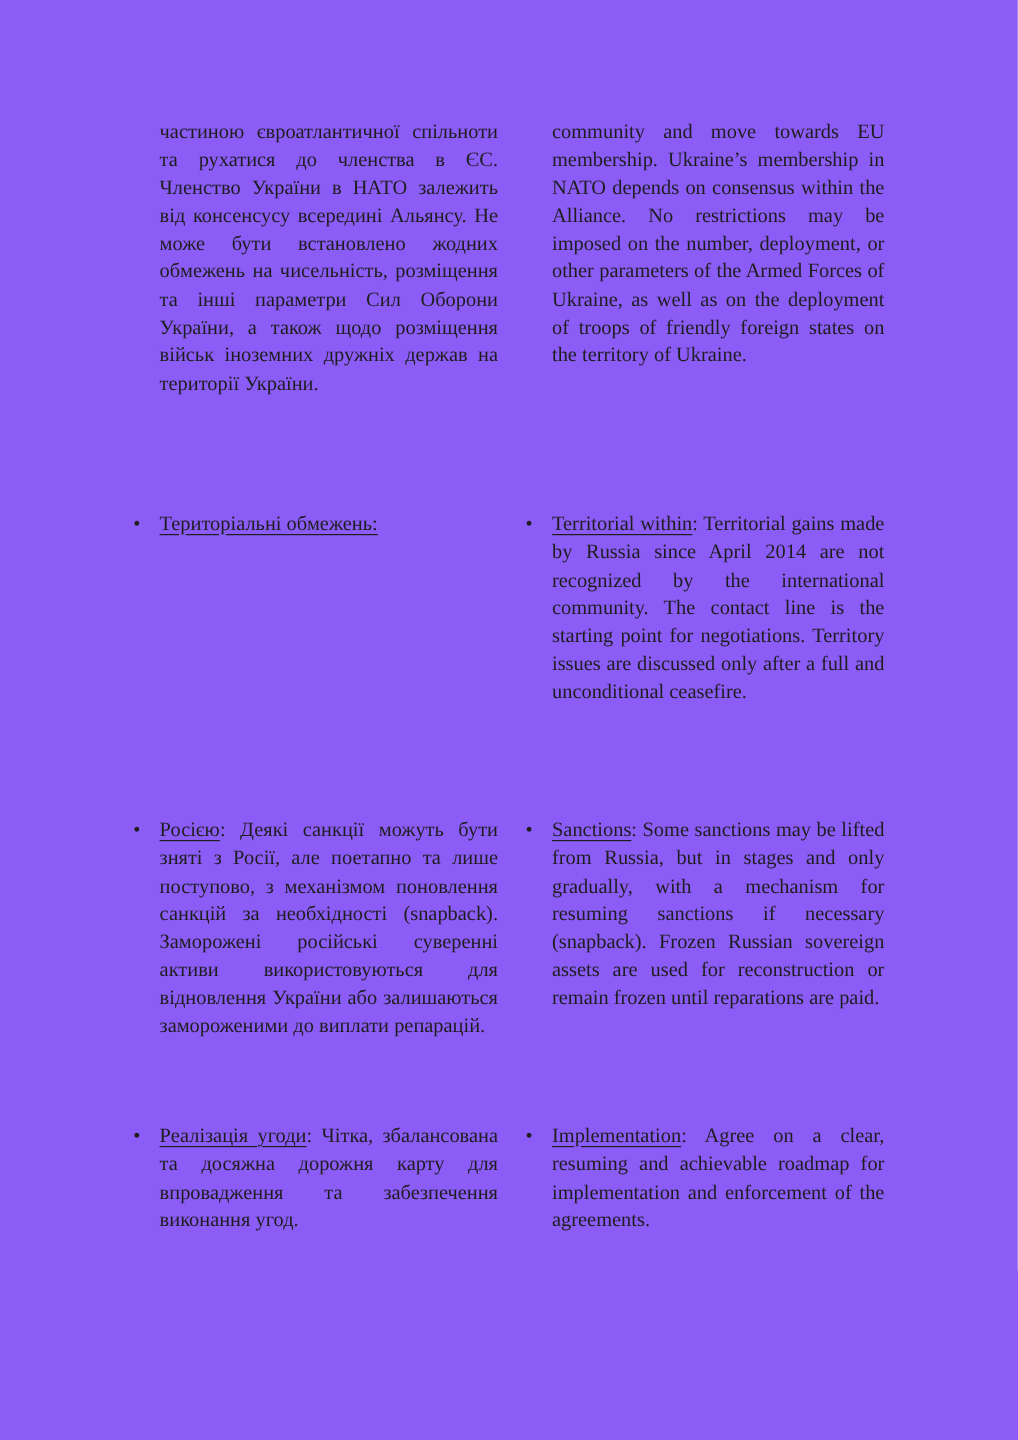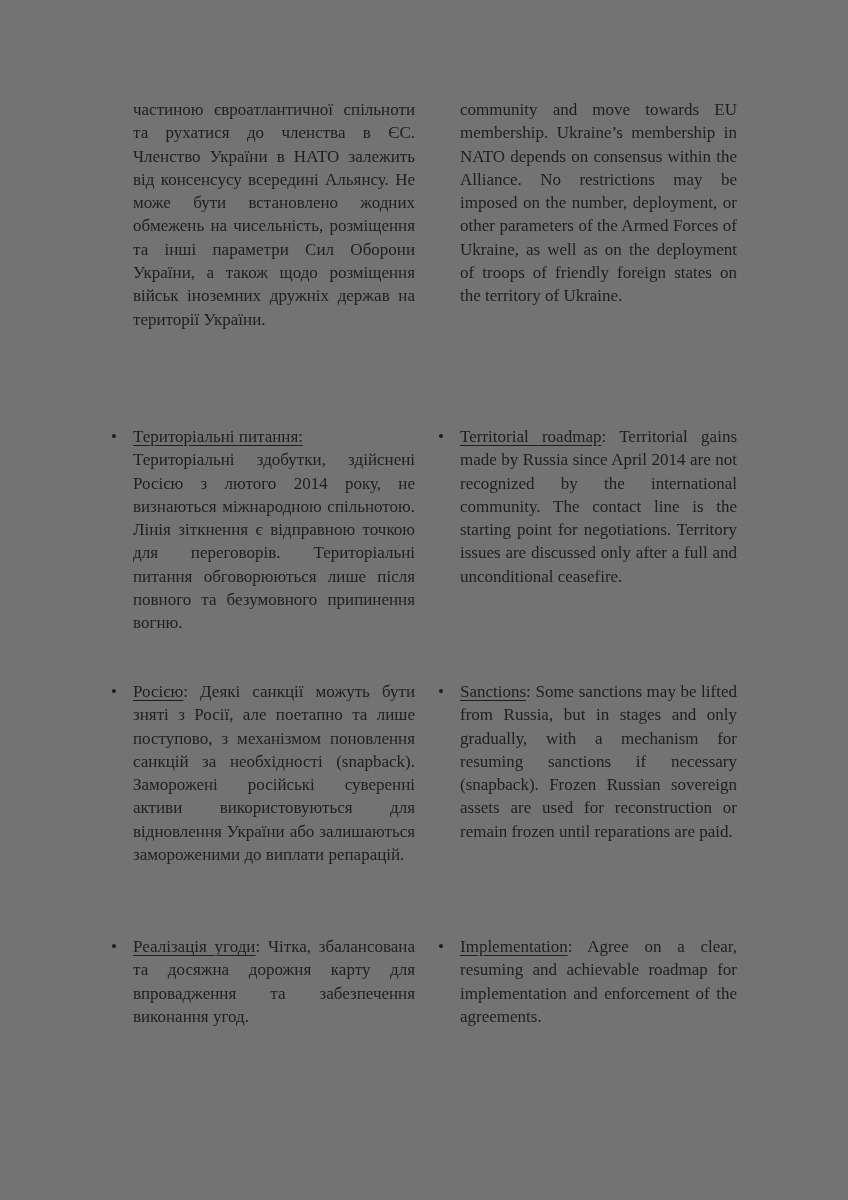--- a/index.html
+++ b/index.html
@@ -5,21 +5,21 @@
   * { box-sizing: border-box; }
   html, body { margin: 0; padding: 0; }
   body {
     width: 848px; height: 1200px;
     background: #ffffff;
     font-family: "Liberation Serif", "DejaVu Serif", serif;
   }
   .page {
     position: relative;
     width: 848px; height: 1200px;
-    background: #737373;
+    background: #8b5cf6;
     color: #1e1e1e;
     overflow: hidden;
   }
   .content {
     position: absolute;
     left: 110px; top: 98px;
     width: 628px;
   }
   .row { display: flex; align-items: flex-start; }
   .row1 { height: 327px; }
@@ -56,30 +56,29 @@
         <p class="para indent">community and move towards EU membership. Ukraine’s membership in NATO depends on consensus within the Alliance. No restrictions may be imposed on the number, deployment, or other parameters of the Armed Forces of Ukraine, as well as on the deployment of troops of friendly foreign states on the territory of Ukraine.</p>
       </div>
     </section>
 
     <section class="row row2">
       <div class="cell left">
         <div class="item">
           <span class="bullet">•</span>
           <div class="item-body">
             <div class="headline">
-              <span class="u">Територіальні питання:</span>
+              <span class="u">Територіальні обмежень:</span>
             </div>
-            <p class="para">Територіальні здобутки, здійснені Росією з лютого 2014 року, не визнаються міжнародною спільнотою. Лінія зіткнення є відправною точкою для переговорів. Територіальні питання обговорюються лише після повного та безумовного припинення вогню.</p>
           </div>
         </div>
       </div>
       <div class="cell right">
         <div class="item">
           <span class="bullet">•</span>
-          <p class="para"><span class="u">Territorial roadmap</span><span>: Territorial gains made by Russia since April 2014 are not recognized by the international community. The contact line is the starting point for negotiations. Territory issues are discussed only after a full and unconditional ceasefire.</span></p>
+          <p class="para"><span class="u">Territorial within</span><span>: Territorial gains made by Russia since April 2014 are not recognized by the international community. The contact line is the starting point for negotiations. Territory issues are discussed only after a full and unconditional ceasefire.</span></p>
         </div>
       </div>
     </section>
 
     <section class="row row3">
       <div class="cell left">
         <div class="item">
           <span class="bullet">•</span>
           <p class="para"><span class="u">Росією</span><span>: Деякі санкції можуть бути зняті з Росії, але поетапно та лише поступово, з механізмом поновлення санкцій за необхідності (snapback). Заморожені російські суверенні активи використовуються для відновлення України або залишаються замороженими до виплати репарацій.</span></p>
         </div>

